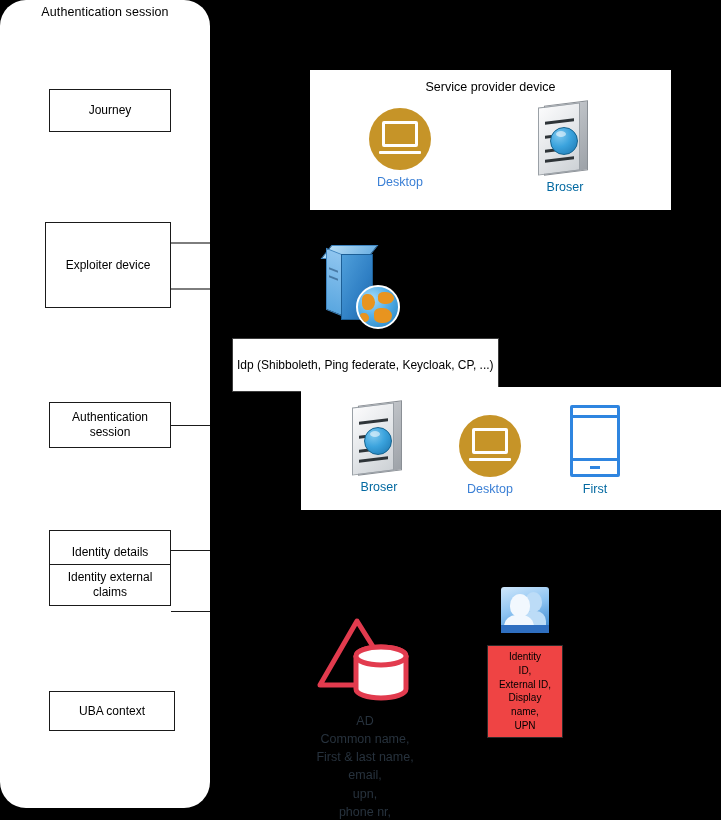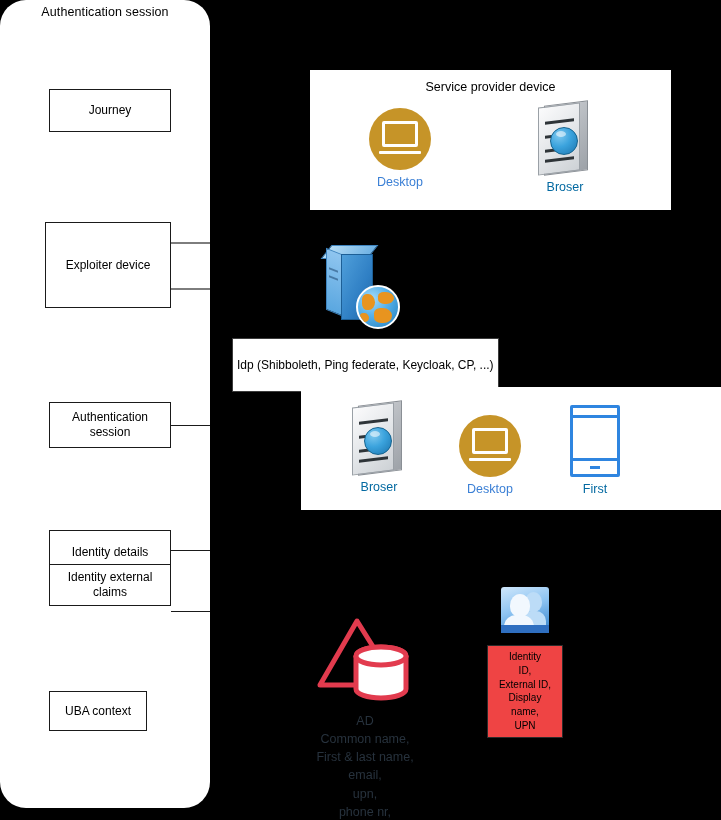--- a/index.html
+++ b/index.html
@@ -400,21 +400,21 @@
   <div class="sess-box" style="left:49px; top:89px; width:122px; height:43px;">Journey</div>
 
   <div class="sess-box" style="left:45px; top:222px; width:126px; height:86px;">Exploiter device</div>
 
   <div class="sess-box" style="left:49px; top:402px; width:122px; height:46px;">Authentication session</div>
 
   <div class="sess-box" style="left:49px; top:530px; width:122px; height:44px;">Identity details</div>
 
   <div class="sess-box" style="left:49px; top:564px; width:122px; height:42px;">Identity external claims</div>
 
-  <div class="sess-box" style="left:49px; top:691px; width:98px; height:40px;">UBA context</div>
+  <div class="sess-box" style="left:49px; top:691px; width:126px; height:40px;">UBA context</div>
 
 
   <div class="white-panel" style="left:310px; top:70px; width:361px; height:140px;">
     <div class="panel-title">Service provider device</div>
 
     <div class="node" style="left:59px; top:38px;">
       <div class="icon-desktop">
         <div class="screen"></div>
         <div class="base"></div>
       </div>

